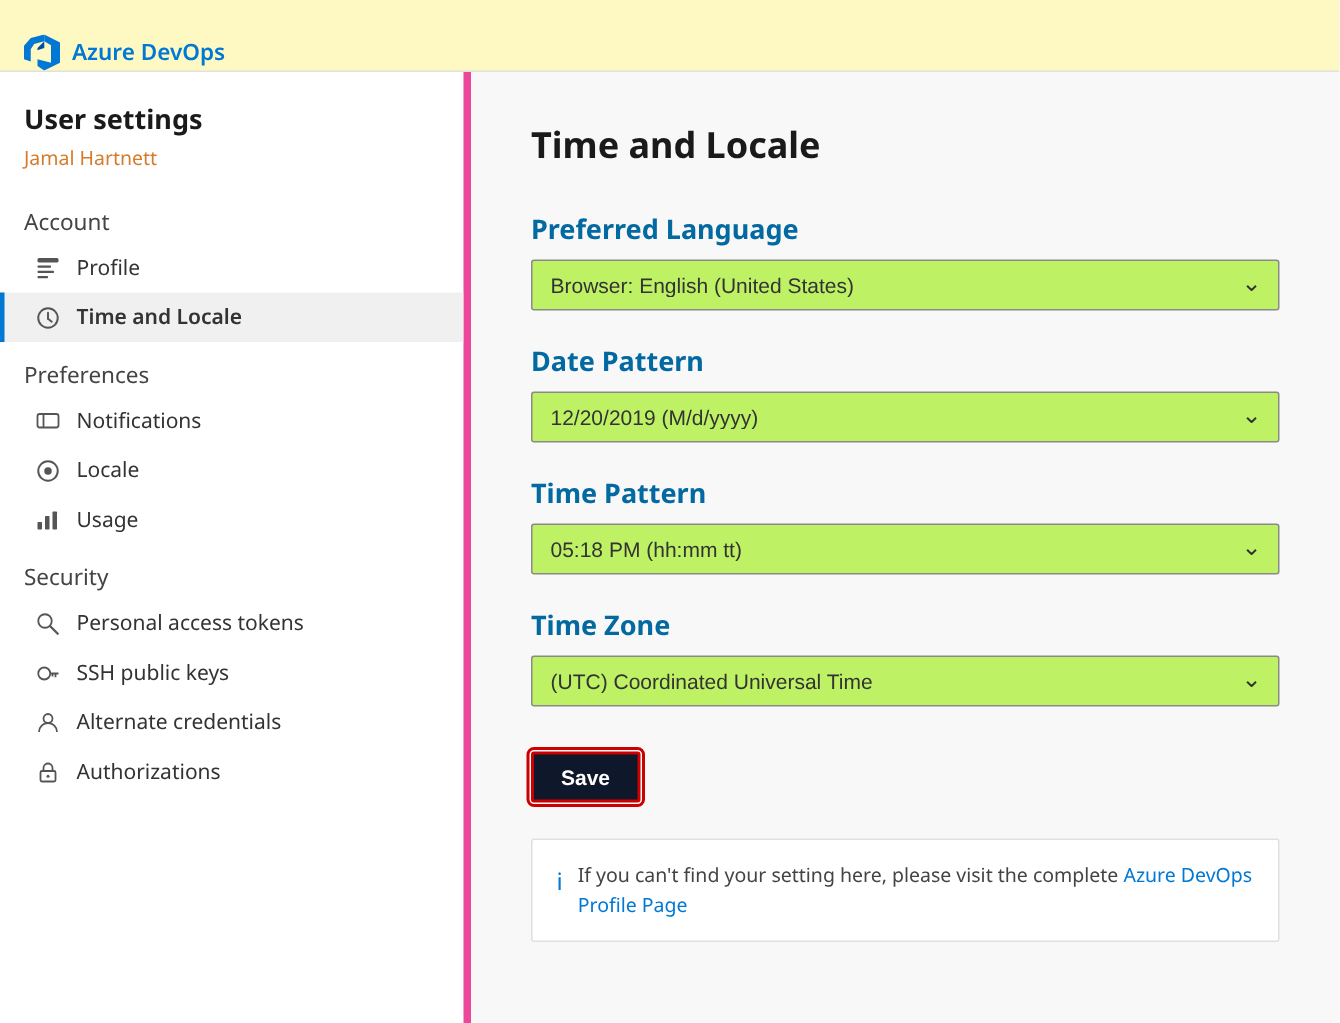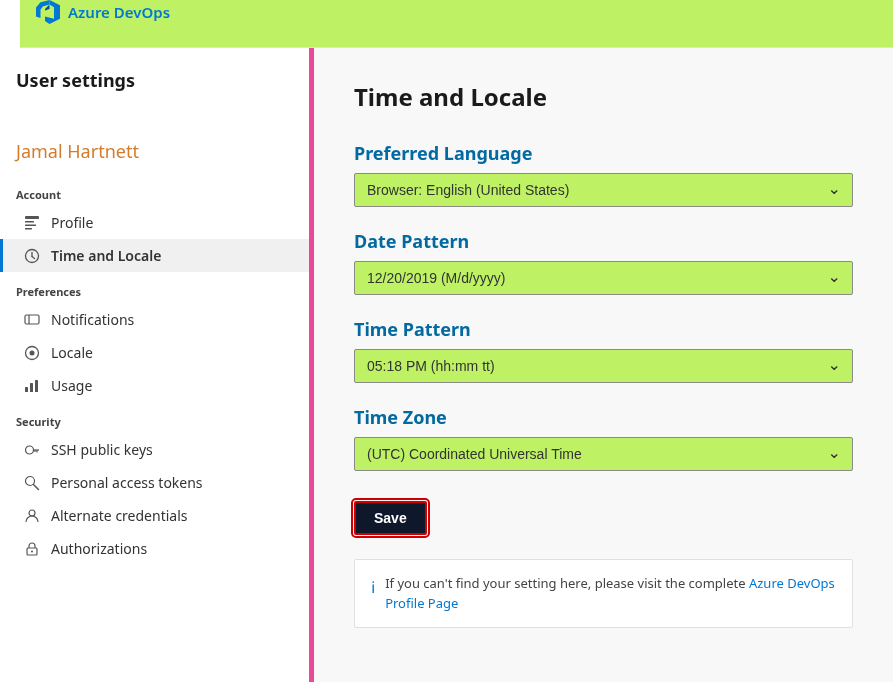--- a/index.html
+++ b/index.html
@@ -1,26 +1,25 @@
 <!DOCTYPE html>
 <html><head>
   <meta charset="utf-8">
   <style>
     * { box-sizing: border-box; margin: 0; padding: 0; }
     body { font-family: 'Segoe UI', system-ui, sans-serif; font-size: 14px; color: #333; background: #fff; }
 
     
     .topbar {
       display: flex;
-      align-items: flex-start;
+      align-items: flex-end;
       padding: 0 16px;
       height: 48px;
       border-bottom: 1px solid #e0e0e0;
-      background: #bef264;
-      margin-left: 20px;
+      background: #fef9c3;
     }
     .topbar-logo {
       display: flex;
       align-items: center;
       gap: 8px;
       font-size: 15px;
       font-weight: 600;
       color: #0078d4;
     }
     .logo-icon {
@@ -43,28 +42,27 @@
       padding: 16px 0;
       overflow-y: auto;
     }
     .sidebar-title {
       font-size: 18px;
       font-weight: 700;
       padding: 4px 16px 2px 16px;
       color: #1a1a1a;
     }
     .sidebar-username {
-      font-size: 18px;
+      font-size: 13px;
       color: #d57c2a;
       padding: 2px 16px 12px 16px;
-      margin-top: 43px;
     }
     .sidebar-section-header {
-      font-size: 11px;
-      font-weight: 700;
+      font-size: 15px;
+      font-weight: 400;
       color: #444;
       padding: 12px 16px 4px 16px;
       text-transform: none;
       letter-spacing: 0;
     }
     .sidebar-item {
       display: flex;
       align-items: center;
       gap: 10px;
       padding: 7px 16px 7px 20px;
@@ -261,37 +259,37 @@
           </svg>
       </span>
       <span>Usage</span>
     </div>
 
     <div class="sidebar-section-header">Security</div>
 
     <div class="sidebar-item">
       <span class="icon">
         <svg width="16" height="16" viewBox="0 0 16 16" fill="none">
+            <circle cx="6" cy="6" r="4.5" stroke="#555" stroke-width="1.2"></circle>
+            <line x1="9.5" y1="9.5" x2="14.5" y2="14.5" stroke="#555" stroke-width="1.5" stroke-linecap="round"></line>
+          </svg>
+      </span>
+      <span>Personal access tokens</span>
+    </div>
+
+    <div class="sidebar-item">
+      <span class="icon">
+        <svg width="16" height="16" viewBox="0 0 16 16" fill="none">
             <circle cx="5.5" cy="8" r="4" stroke="#555" stroke-width="1.2"></circle>
             <line x1="9.5" y1="8" x2="15" y2="8" stroke="#555" stroke-width="1.2"></line>
             <line x1="13" y1="8" x2="13" y2="10.5" stroke="#555" stroke-width="1.2"></line>
             <line x1="11" y1="8" x2="11" y2="10" stroke="#555" stroke-width="1.2"></line>
           </svg>
       </span>
       <span>SSH public keys</span>
-    </div>
-
-    <div class="sidebar-item">
-      <span class="icon">
-        <svg width="16" height="16" viewBox="0 0 16 16" fill="none">
-            <circle cx="6" cy="6" r="4.5" stroke="#555" stroke-width="1.2"></circle>
-            <line x1="9.5" y1="9.5" x2="14.5" y2="14.5" stroke="#555" stroke-width="1.5" stroke-linecap="round"></line>
-          </svg>
-      </span>
-      <span>Personal access tokens</span>
     </div>
 
     <div class="sidebar-item">
       <span class="icon">
         <svg width="16" height="16" viewBox="0 0 16 16" fill="none">
             <circle cx="8" cy="5" r="3" stroke="#555" stroke-width="1.2"></circle>
             <path d="M2 14c0-3.3 2.7-6 6-6s6 2.7 6 6" stroke="#555" stroke-width="1.2"></path>
           </svg>
       </span>
       <span>Alternate credentials</span>

